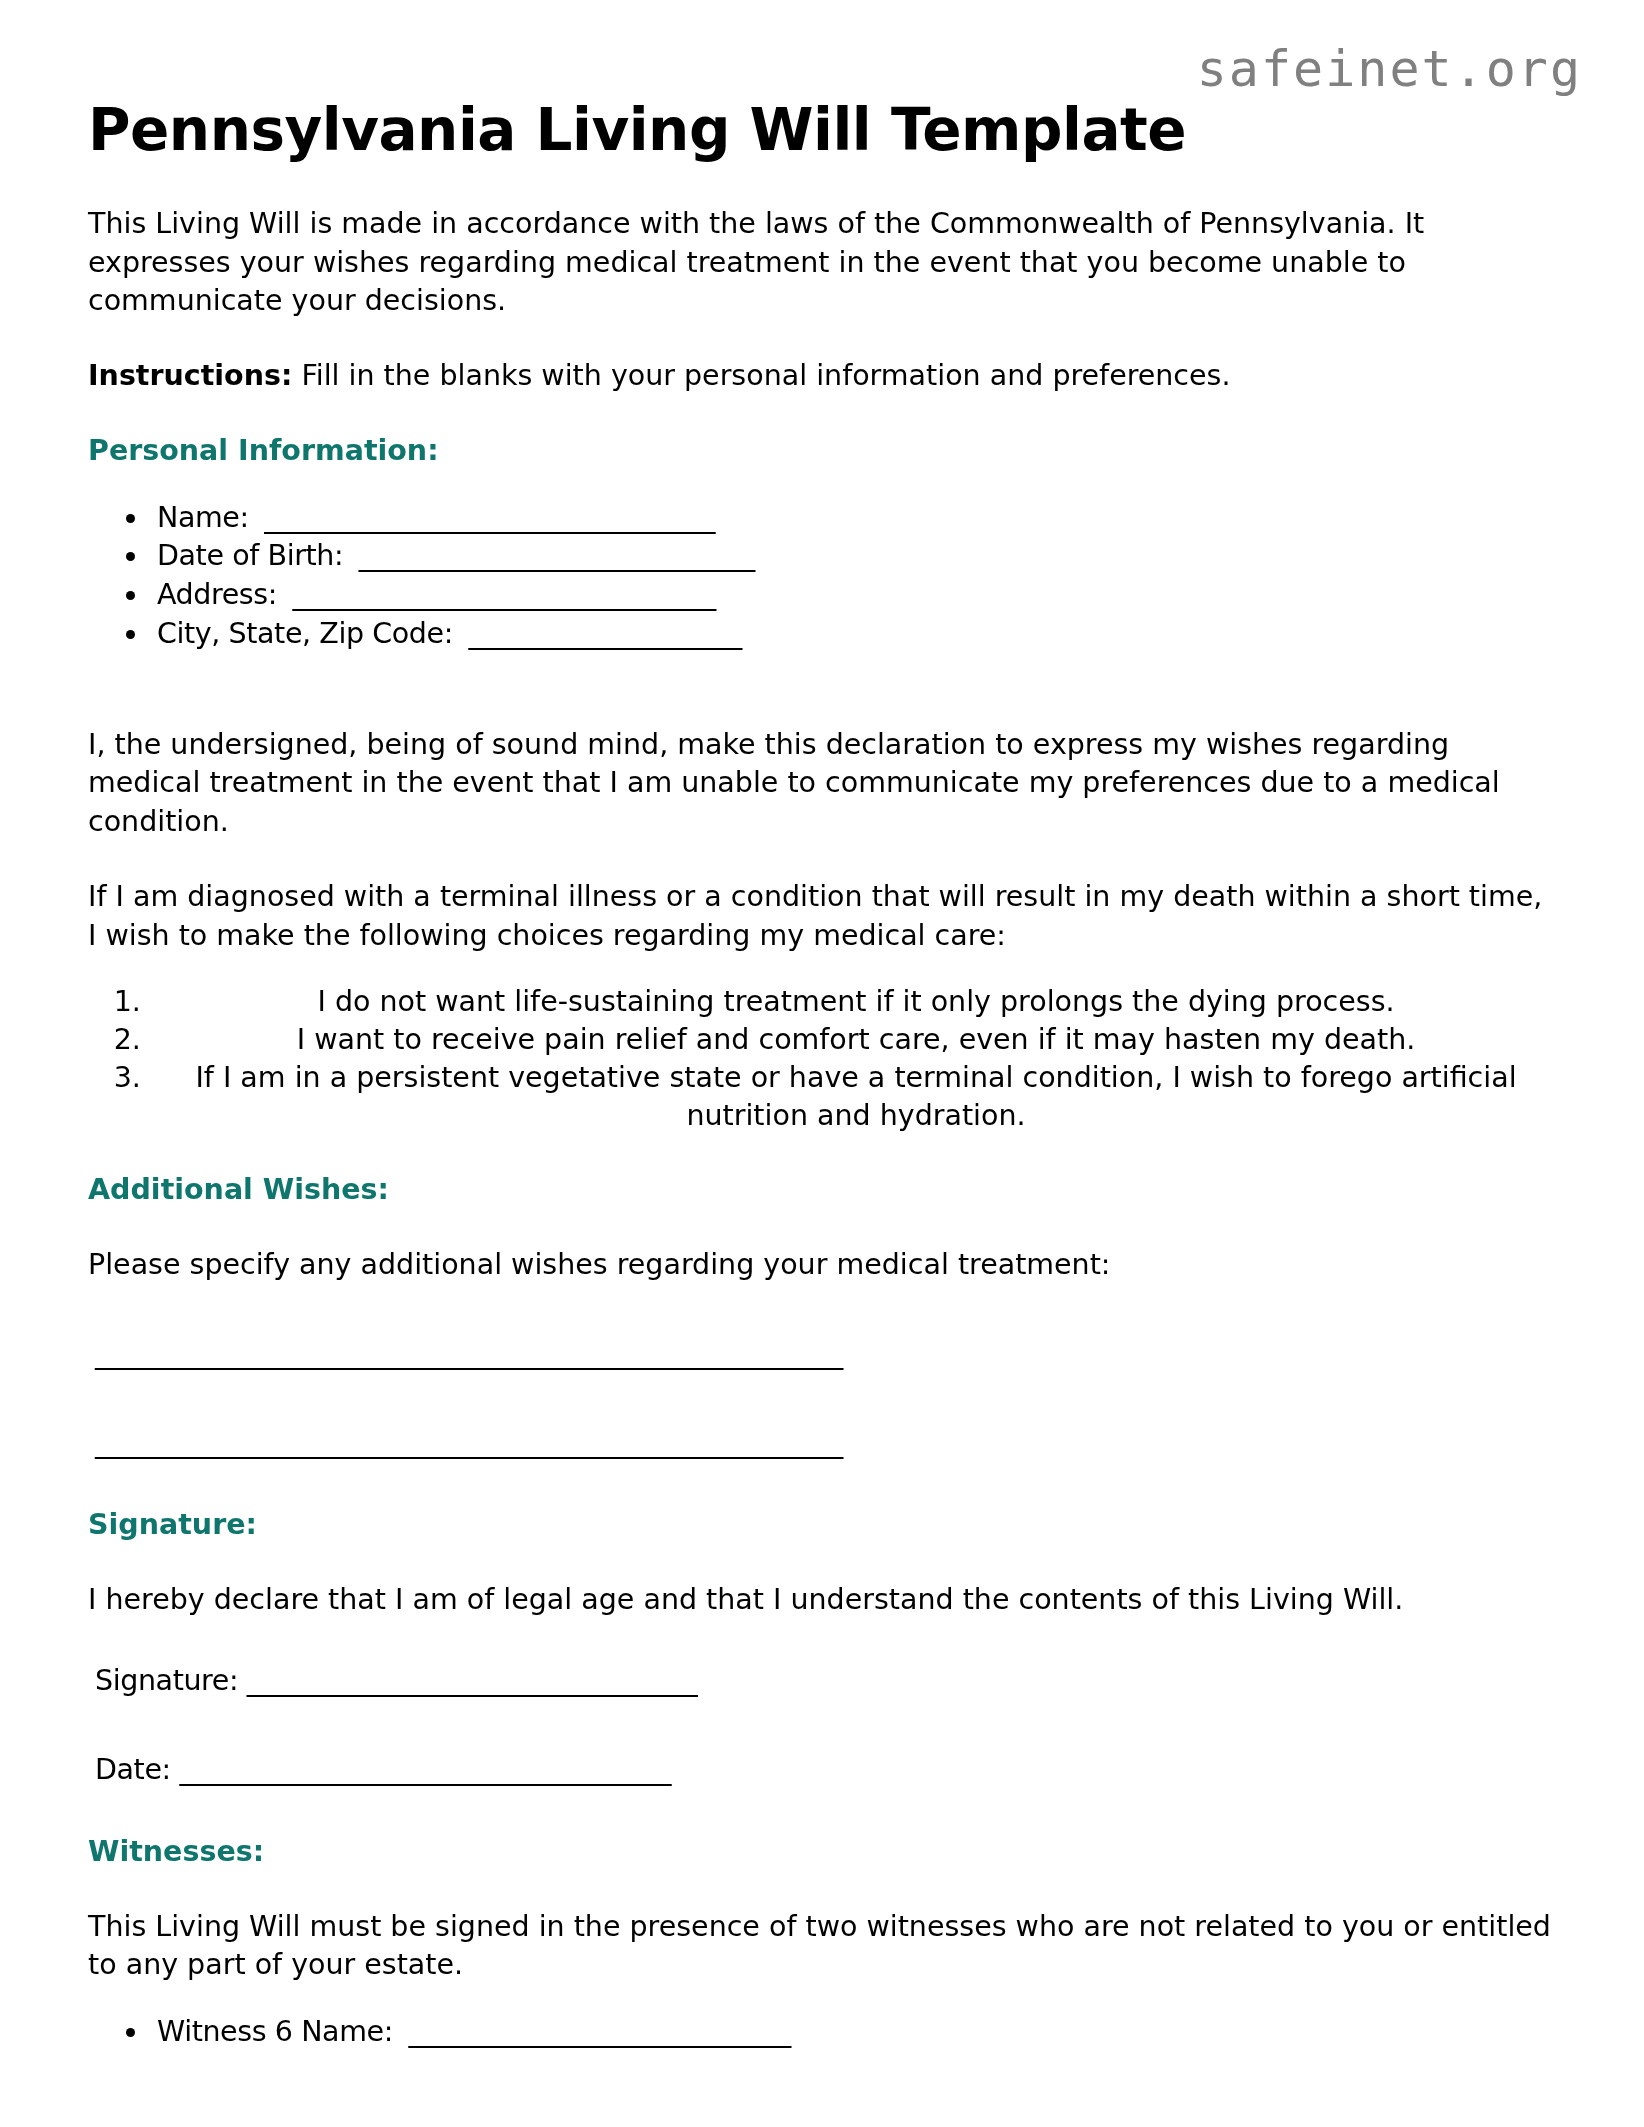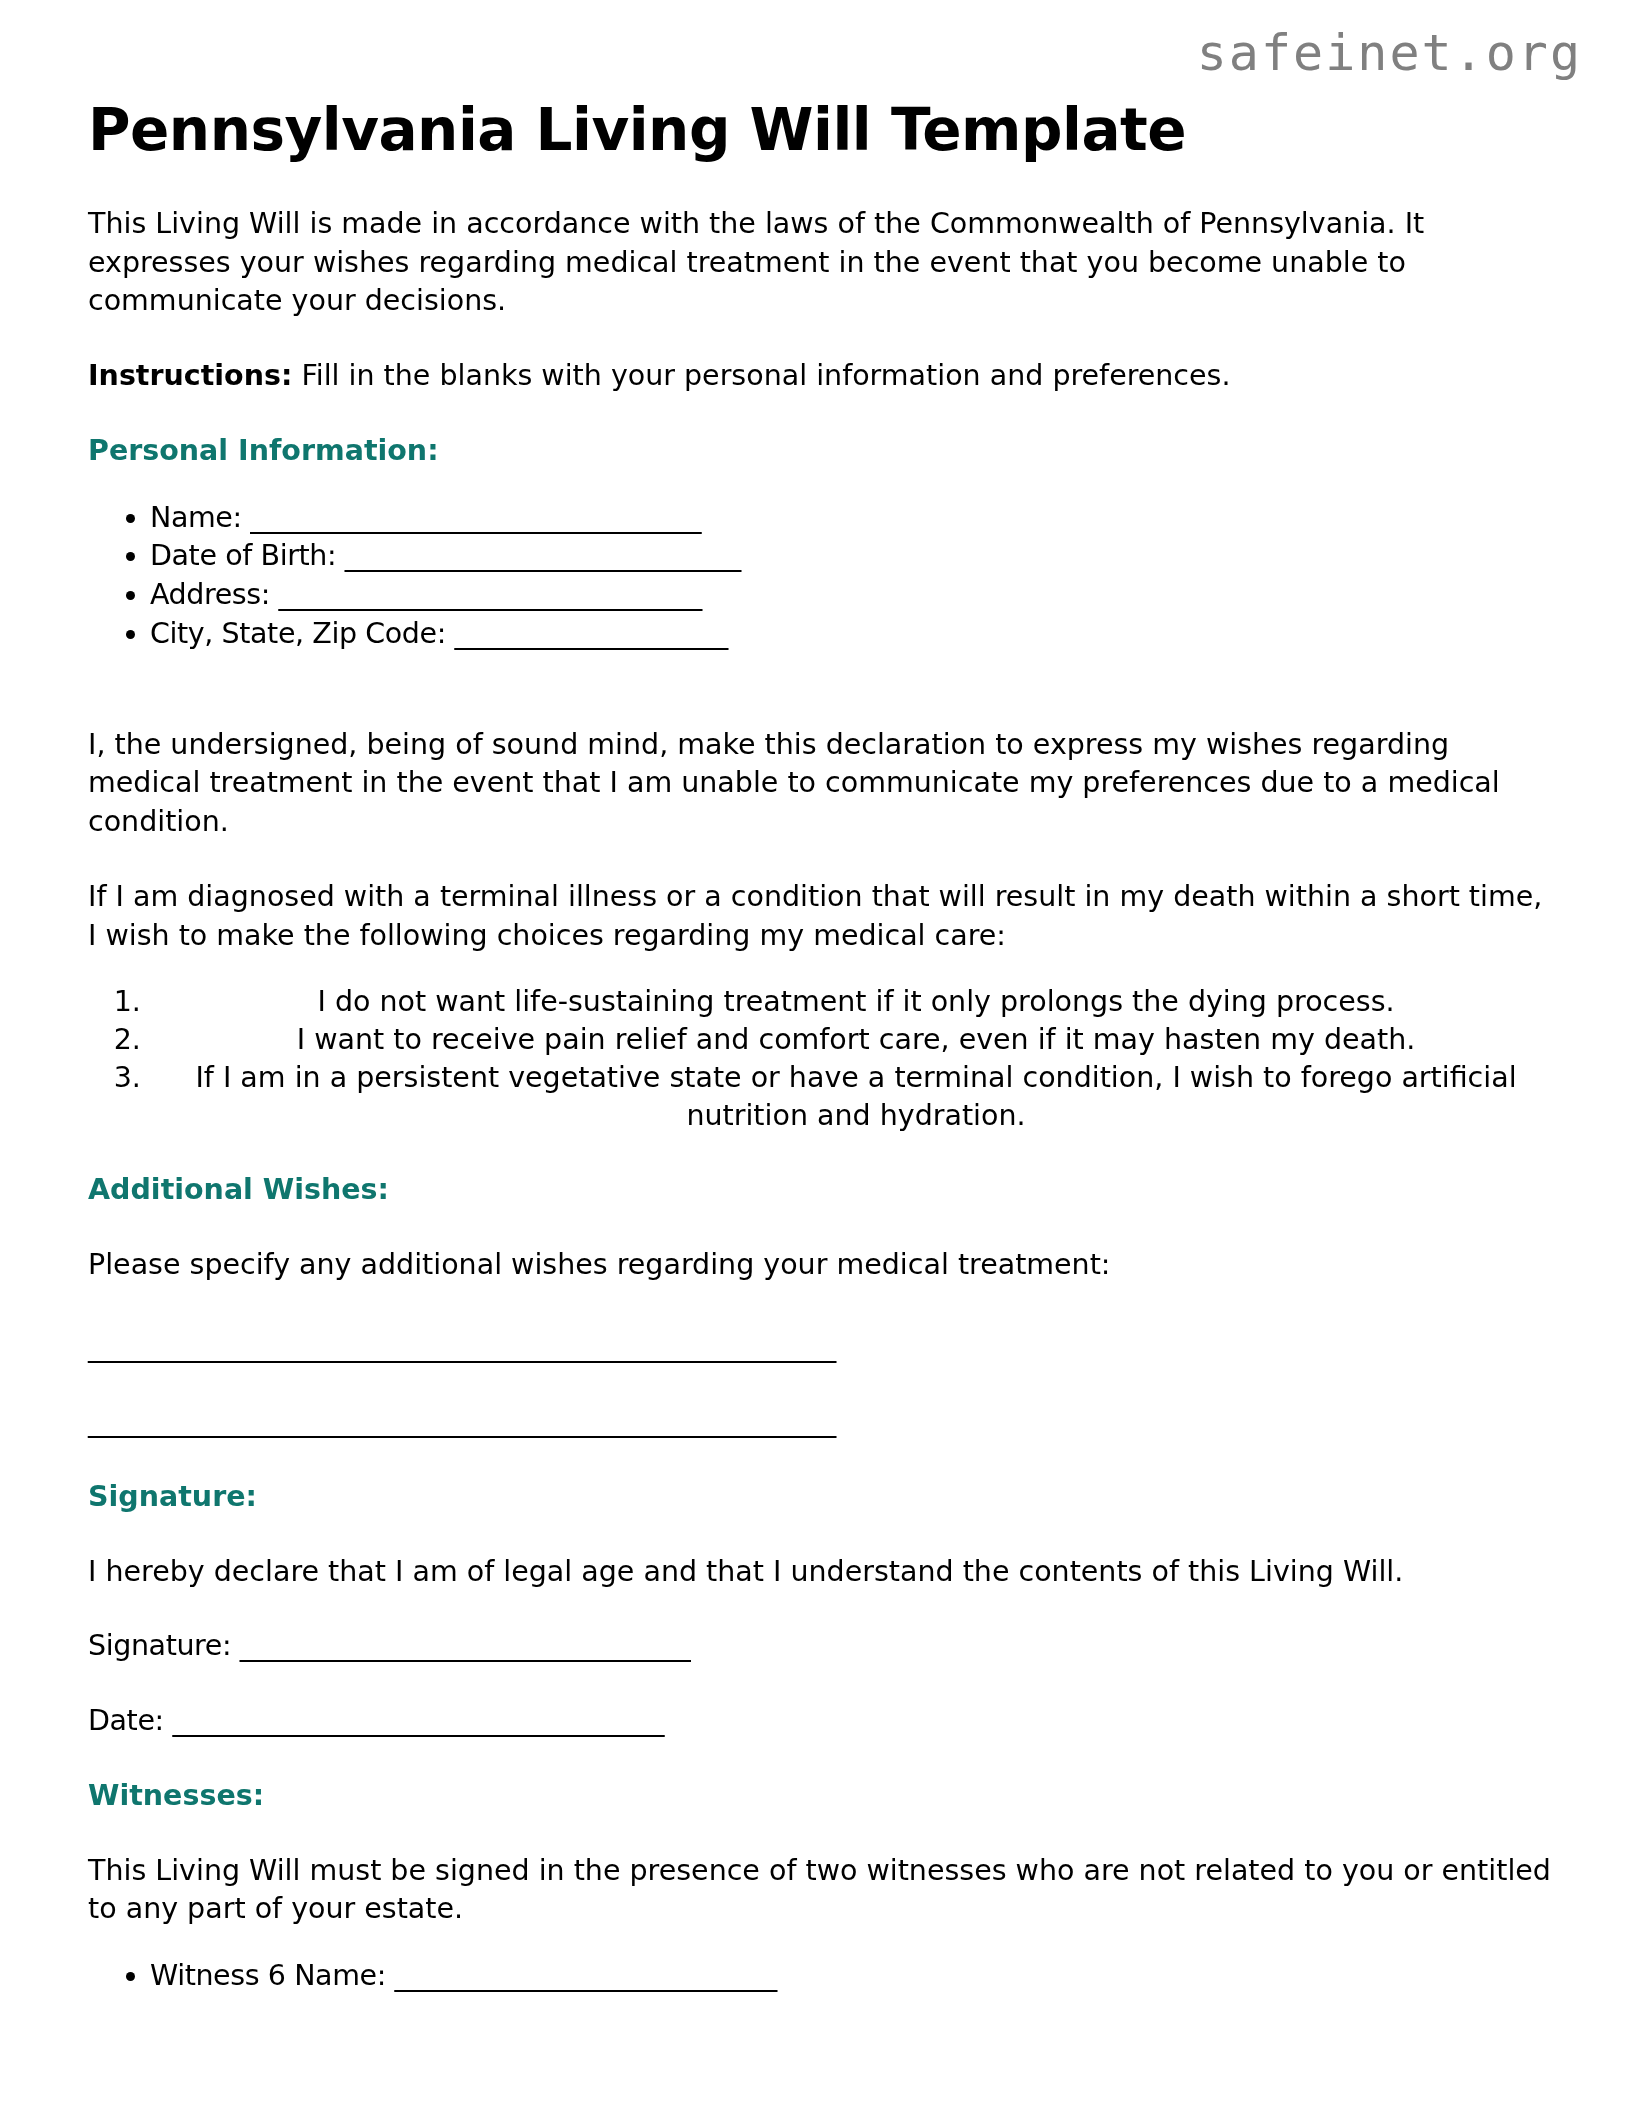--- a/index.html
+++ b/index.html
@@ -23,21 +23,21 @@
     position: absolute;
     left: 88px;
     top: 0;
     width: 1468px;
   }
 
   
   .watermark {
     position: absolute;
     right: 62px;
-    top: 24px;
+    top: 40px;
     font-family: "DejaVu Sans Mono", monospace;
     font-size: 50px;
     letter-spacing: 2px;
     color: #808080;
     white-space: nowrap;
     user-select: none;
   }
 
   
   .doc-title {
@@ -100,21 +100,21 @@
 
   
   .blank-line {
     font-size: 28.5px;
     line-height: 1.36;
     color: #000000;
     letter-spacing: -0.6px;
     white-space: pre;
   }
   .blank-row {
-    margin: 0;
+    margin: 7px;
     font-size: 28.5px;
     line-height: 1.36;
     color: #000000;
     white-space: pre;
     letter-spacing: -0.4px;
   }
 </style>
 </head>
 <body>
 

